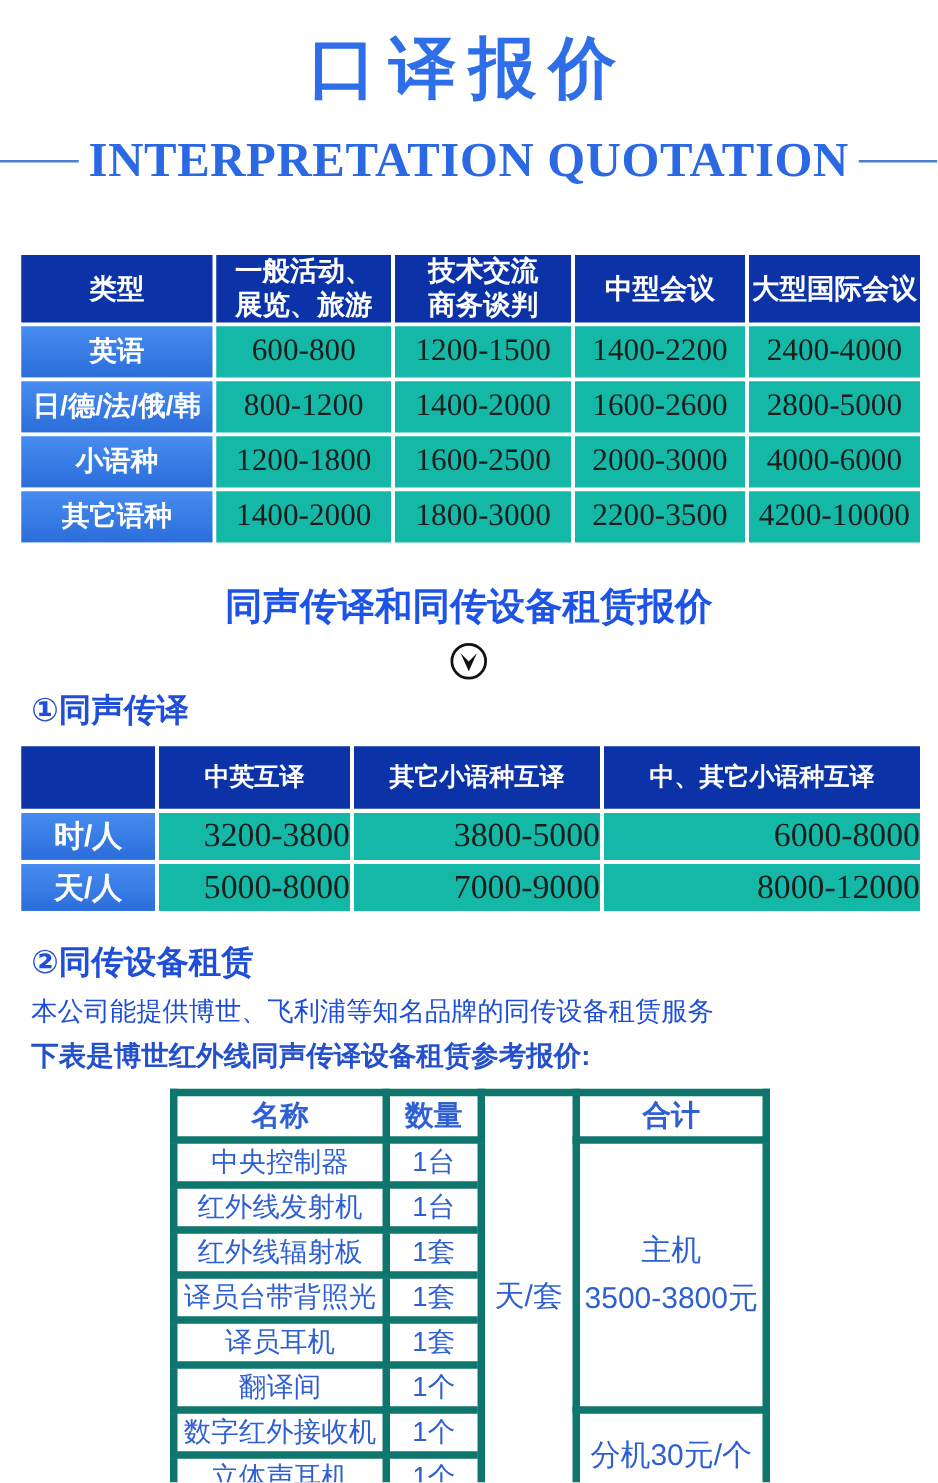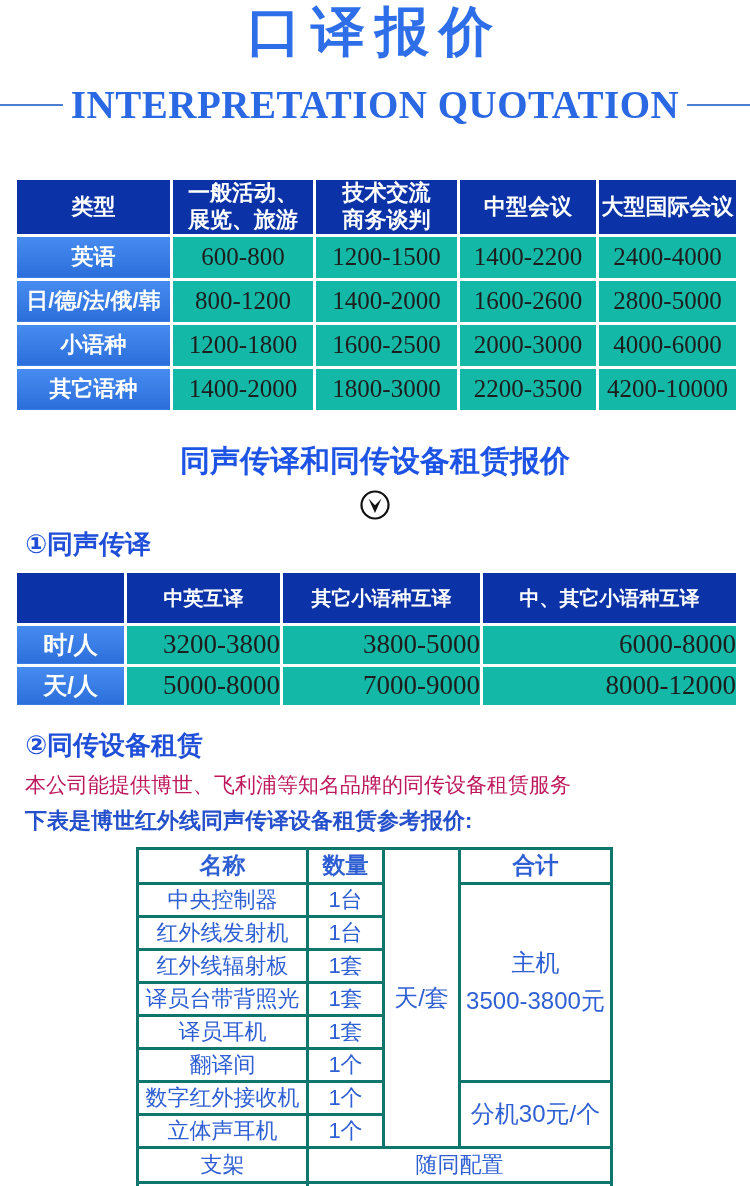--- a/index.html
+++ b/index.html
@@ -15,20 +15,21 @@
     overflow: hidden;
     background: #ffffff;
   }
   
   .main-title {
     text-align: center;
     color: #2e6fe9;
     font-size: 54px;
     font-weight: bold;
     letter-spacing: 10px;
+    padding-top: 24px;
     line-height: 1.15;
   }
   .subtitle-row {
     display: flex;
     align-items: center;
     margin-top: 4px;
   }
   .subtitle-line {
     flex: 1;
     height: 2px;
@@ -97,38 +98,38 @@
     height: 34px;
   }
   .sub-heading {
     color: #1f4ed8;
     font-weight: bold;
     font-size: 26px;
     margin: 4px 0 0 25px;
   }
   .sub-heading-2 { margin-top: 20px; }
   .desc-normal {
-    color: #be185d;
+    color: #1d4ed8;
     font-size: 21px;
     margin: 8px 0 0 25px;
   }
   .desc-bold {
     color: #2550cc;
     font-size: 22px;
     font-weight: bold;
     margin: 7px 0 0 25px;
   }
   
   table.equip {
     border-collapse: collapse;
     table-layout: fixed;
     margin: 11px 0 0 136px;
   }
   .equip th, .equip td {
-    border: 3px solid #0f766e;
+    border: 6px solid #0f766e;
     text-align: center;
     vertical-align: middle;
     color: #2e5fd3;
     font-size: 22px;
     padding: 0;
   }
   .equip .ehdr {
     font-weight: bold;
     font-size: 23px;
     height: 32px;

